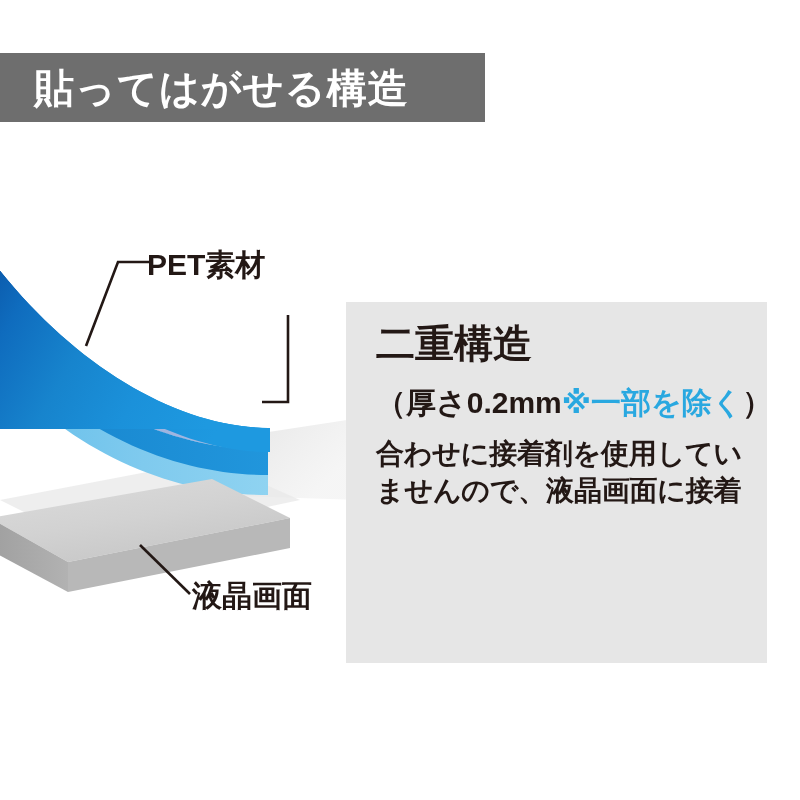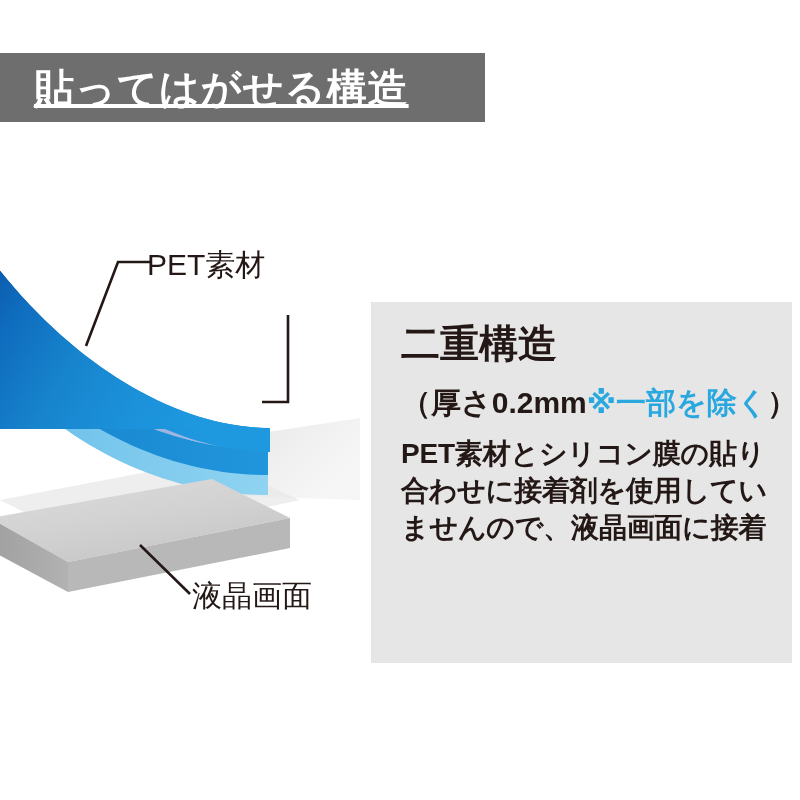--- a/index.html
+++ b/index.html
@@ -20,41 +20,40 @@
     display:flex;align-items:center;
   }
   .banner-title{
     color:#ffffff;
     font-size:40px;
     font-weight:bold;
     letter-spacing:1px;
     margin-left:34px;
     line-height:1;
     white-space:nowrap;
-    text-decoration:underline;
   }
 
   
   .diagram{position:absolute;left:0;top:200px;width:360px;height:460px;}
 
   
   .callout{
     position:absolute;
     color:#231815;
-    font-weight:normal;
+    font-weight:bold;
     white-space:nowrap;
     line-height:1;
   }
   .callout-pet{left:147px;top:250px;font-size:30px;}
   .callout-sili{left:168px;top:303px;font-size:30px;}
   .callout-lcd{left:192px;top:581px;font-size:30px;}
 
   
   .panel{
-    position:absolute;left:371px;top:302px;
+    position:absolute;left:346px;top:302px;
     width:421px;height:361px;
     background:#e6e6e6;
   }
   .panel-inner{
     position:absolute;left:30px;top:22px;right:14px;
   }
   .panel-heading{
     color:#231815;
     font-size:39px;
     font-weight:bold;
@@ -177,21 +176,20 @@
   <div class="panel">
     <div class="panel-inner">
 
       <div class="panel-heading">二重構造</div>
 
       <div class="panel-sub">
         <span>（厚さ0.2mm</span><span class="hl">※一部を除く</span><span>）</span>
       </div>
 
       <div class="panel-body">
-        <div>PET素材とシリコン膜の貼り</div>
         <div>合わせに接着剤を使用してい</div>
         <div>ませんので、液晶画面に接着</div>
       </div>
 
     </div>
   </div>
 
 </div>
 
 </body></html>

